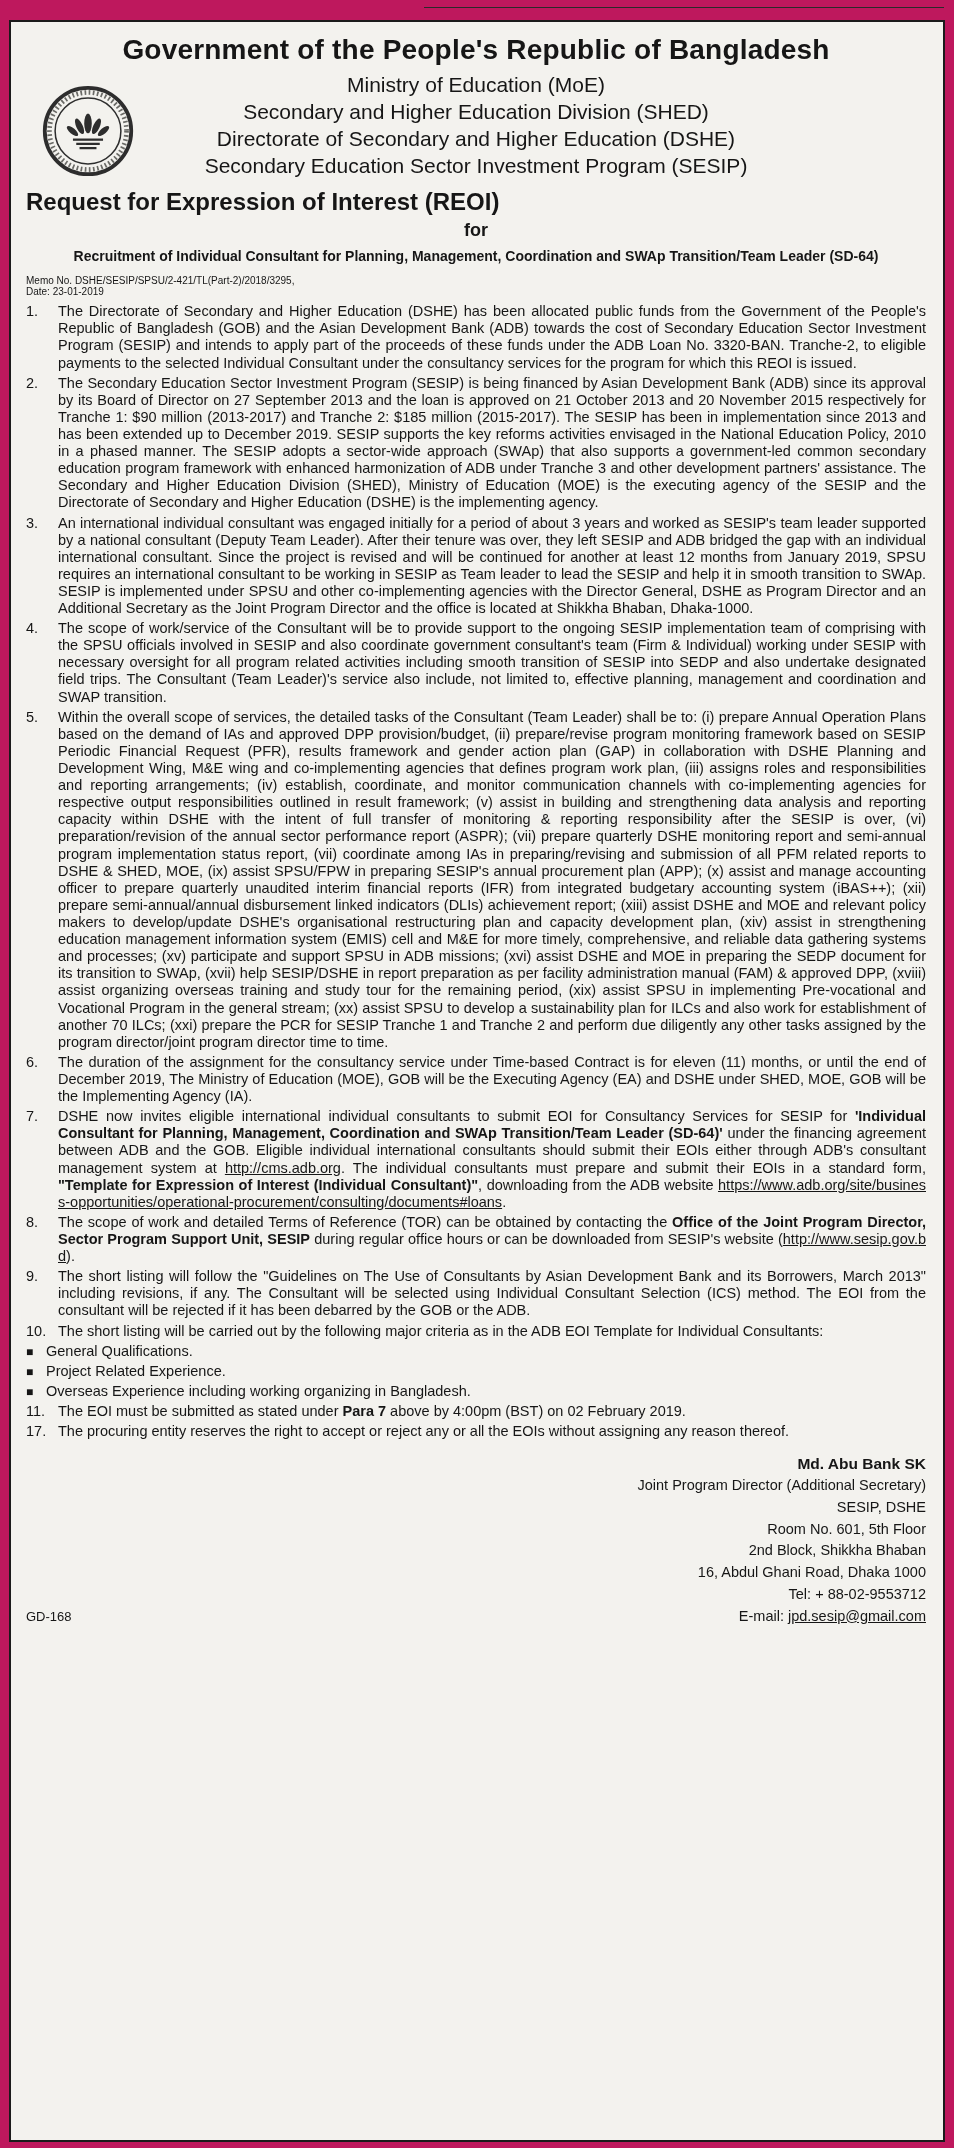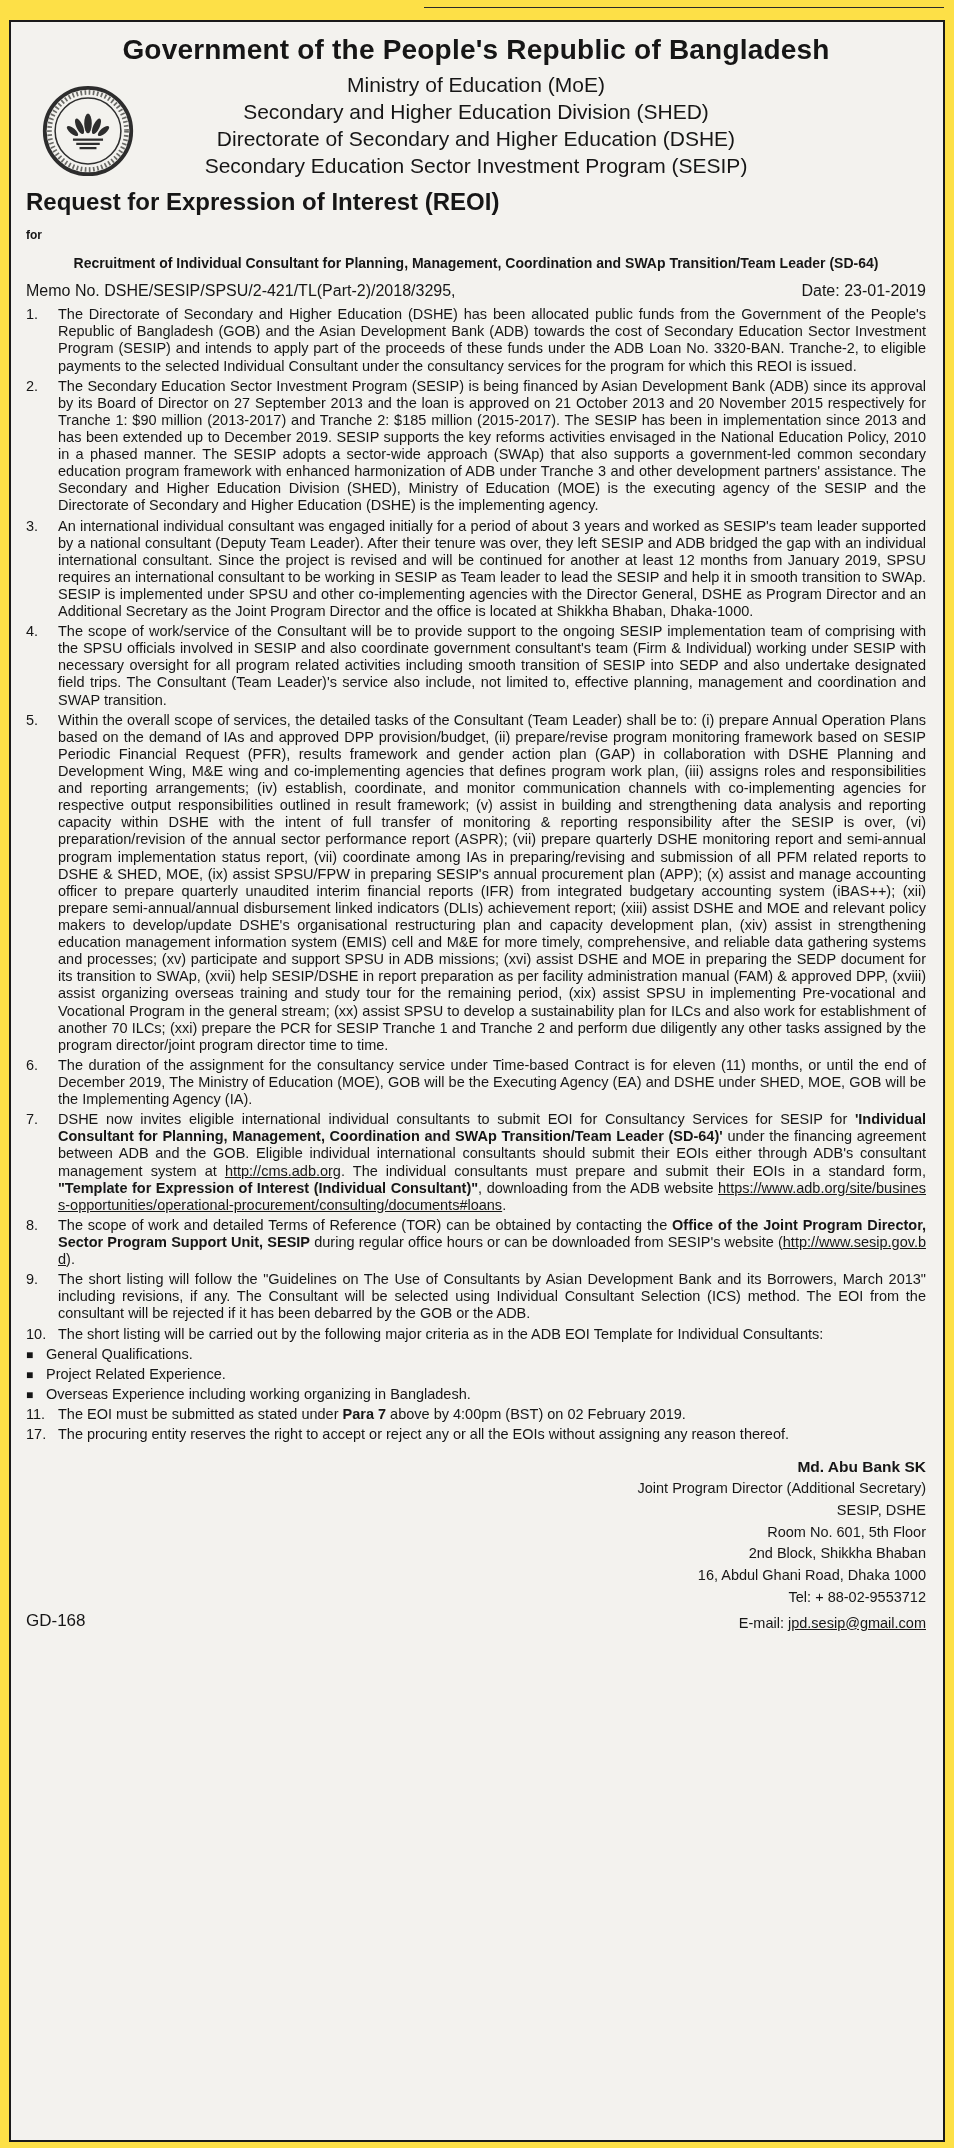--- a/index.html
+++ b/index.html
@@ -7,21 +7,21 @@
     margin: 0;
     background: #e7e7e2;
     font-family: "Liberation Sans", sans-serif;
     color: #161616;
     -webkit-font-smoothing: antialiased;
   }
   .page {
     width: 954px;
     height: 2148px;
     margin: 0 auto;
-    background: #fde047;
+    background: #be185d;
     position: relative;
     padding: 20px 9px 6px 9px;
     display: flex;
     flex-direction: column;
   }
   .top-rule {
     position: absolute;
     top: 7px;
     right: 10px;
     width: 520px;
@@ -53,39 +53,40 @@
     text-align: center;
     font-size: 21px;
     margin: 3px 0;
   }
   .h-reoi {
     font-size: 24px;
     font-weight: bold;
     margin: 10px 0 2px 0;
   }
   .h-for {
-    text-align: left;
-    font-size: 12px;
-    font-weight: bold;
-    margin: 12px 0;
+    text-align: center;
+    font-size: 18px;
+    font-weight: bold;
+    margin: 4px 0;
   }
   .h-subject {
     text-align: center;
     font-size: 14px;
     font-weight: bold;
     line-height: 1.3;
     margin: 6px auto 10px auto;
     max-width: 880px;
   }
   
   .memo-row {
     display: flex;
     justify-content: space-between;
-    font-size: 16px;
+    font-size: 10px;
     margin: 2px 0 6px 0;
+    flex-direction: column;
   }
   
   .items { font-size: 14.5px; line-height: 1.18; }
   .item { display: flex; margin: 0 0 3px 0; }
   .item-num { flex: 0 0 32px; }
   .item-body { flex: 1; text-align: justify; }
   .b { font-weight: bold; }
   .link {
     text-decoration: underline;
     color: #161616;
@@ -102,21 +103,21 @@
     margin-top: 12px;
   }
   .sig-name { font-weight: bold; font-size: 15.5px; }
   .bottom-row {
     display: flex;
     justify-content: space-between;
     align-items: flex-end;
     font-size: 14.5px;
     margin-top: 2px;
   }
-  .footer-code { font-size: 17px; }
+  .footer-code { font-size: 13px; }
 </style>
 </head>
 <body>
 
 <div class="page">
   <div class="top-rule"></div>
 
   <div class="notice-box">
 
     <svg class="seal" viewBox="0 0 100 100" aria-hidden="true">

